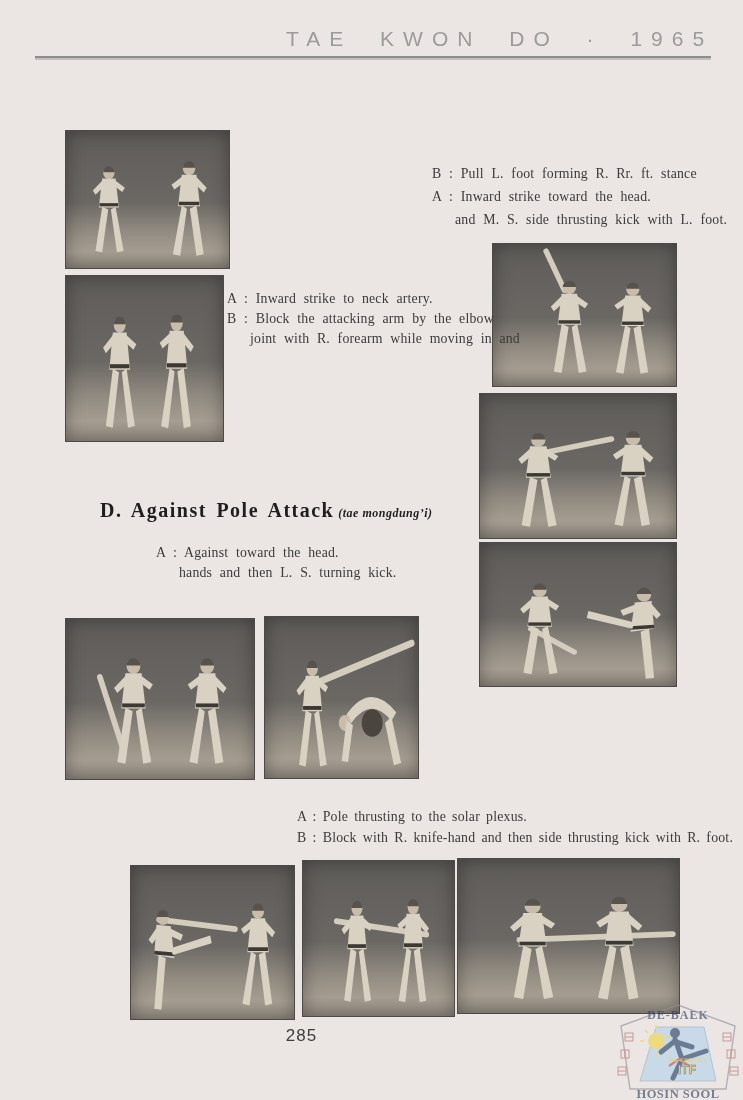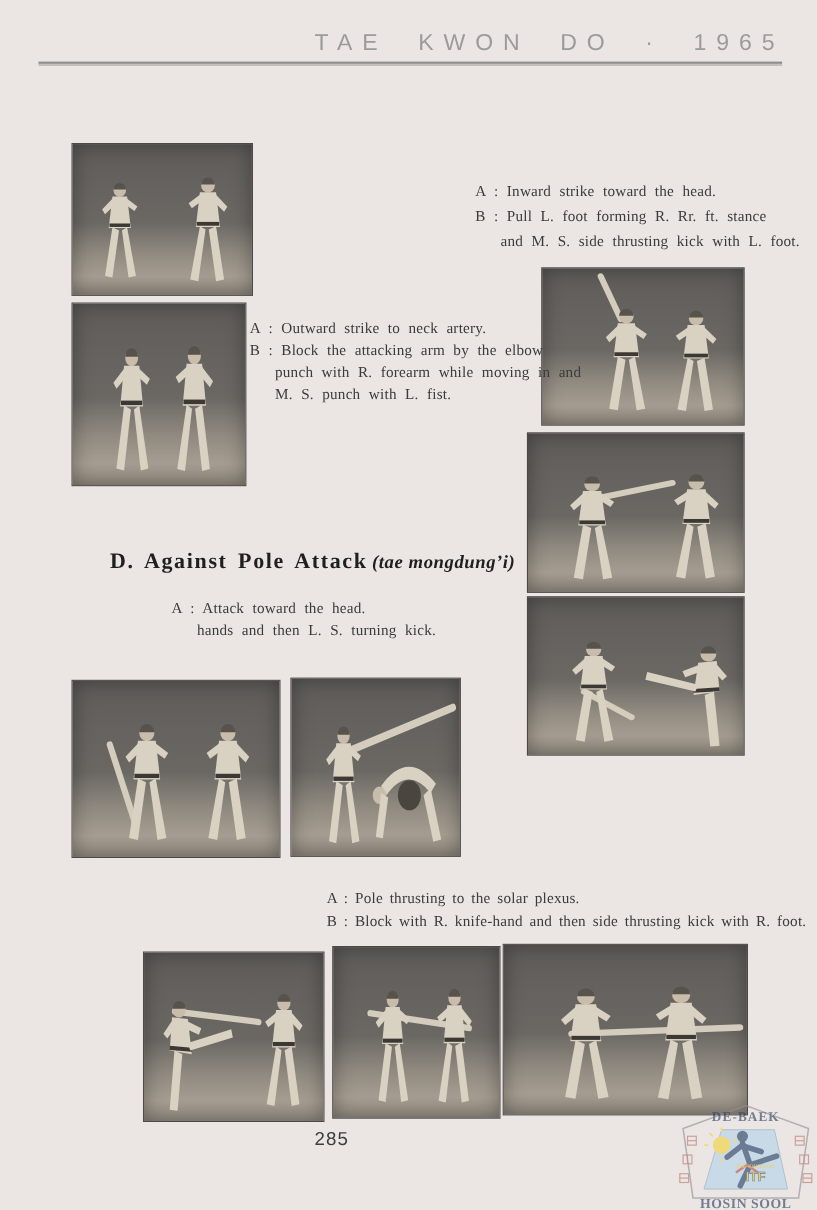--- a/index.html
+++ b/index.html
@@ -54,21 +54,21 @@
   .cap.lh21{line-height:21px;word-spacing:2.5px;margin-left:12px;}
   
   .sec-head{
     position:absolute;left:100px;top:499px;
     white-space:nowrap;color:#1f1f1f;
   }
   .sec-label{
     font-size:20px;font-weight:bold;letter-spacing:1.5px;word-spacing:3px;
   }
   .sec-roman{
-    font-size:17px;font-weight:bold;font-style:italic;letter-spacing:0.5px;
+    font-size:12px;font-weight:bold;font-style:italic;letter-spacing:0.5px;
   }
   
   .page-num{
     position:absolute;left:0;top:1026px;width:603px;
     text-align:center;
     font-family:"Liberation Sans", sans-serif;
     font-size:17px;color:#3d3d3d;letter-spacing:1px;
   }
   
   .watermark{
@@ -155,34 +155,33 @@
       <use href="#fig-kick" transform="translate(188,46) scale(-0.86,0.86)"></use>
     </svg>
   </div>
 
   <div class="sec-head">
     <span class="sec-label">D. Against Pole Attack</span>
     <span class="sec-roman">(tae mongdung’i)</span>
   </div>
 
   <div class="cap lh23" style="left:432px;top:162px;">
+    <span class="ln">B : Pull L. foot forming R. Rr. ft. stance</span>
     <span class="ln">A : Inward strike toward the head.</span>
-    <span class="ln">B : Pull L. foot forming R. Rr. ft. stance</span>
     <span class="ln ind">and M. S. side thrusting kick with L. foot.</span>
   </div>
 
   <div class="cap" style="left:227px;top:289px;">
-    <span class="ln">A : Outward strike to neck artery.</span>
+    <span class="ln">A : Inward strike to neck artery.</span>
     <span class="ln">B : Block the attacking arm by the elbow</span>
-    <span class="ln ind">punch with R. forearm while moving in and</span>
-    <span class="ln ind">M. S. punch with L. fist.</span>
+    <span class="ln ind">joint with R. forearm while moving in and</span>
   </div>
 
   <div class="cap" style="left:156px;top:543px;">
-    <span class="ln">A : Attack toward the head.</span>
+    <span class="ln">A : Against toward the head.</span>
     <span class="ln ind">hands and then L. S. turning kick.</span>
   </div>
 
   <div class="cap lh21" style="left:285px;top:806px;">
     <span class="ln">A : Pole thrusting to the solar plexus.</span>
     <span class="ln">B : Block with R. knife-hand and then side thrusting kick with R. foot.</span>
   </div>
 
   <div class="photo" style="left:65px;top:618px;width:188px;height:160px;">
     <svg viewBox="0 0 200 160" preserveAspectRatio="none">

